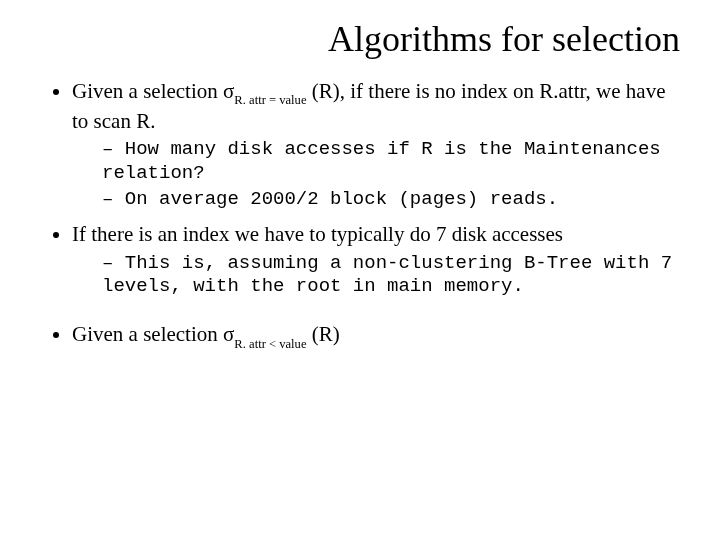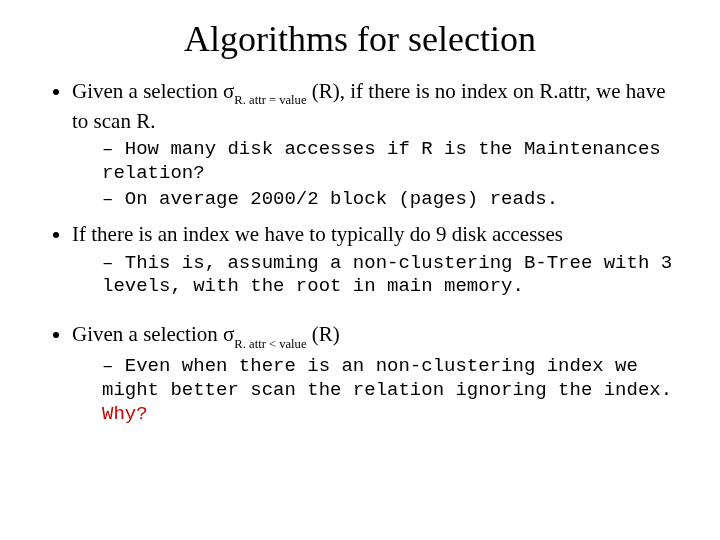--- a/index.html
+++ b/index.html
@@ -9,21 +9,21 @@
     height: 540px;
     background: #ffffff;
     font-family: "Times New Roman", Times, serif;
     color: #000000;
     box-sizing: border-box;
   }
   .slide {
     padding: 10px 40px 20px 40px;
   }
   .title {
-    text-align: center;
+    text-align: right;
     font-size: 36px;
     font-weight: normal;
     margin: 8px 0 18px 0;
   }
   ul.top {
     list-style: disc;
     padding-left: 32px;
     margin: 0;
     font-size: 21px;
     line-height: 1.25;
@@ -66,28 +66,27 @@
   <ul class="top">
     <li>
       <span>Given a selection </span><span class="sigma">σ</span><span class="subscr">R. attr = value</span><span> (R), if there is no index on R.attr, we have to scan R.</span>
       <ul class="sub">
         <li>How many disk accesses if R is the Maintenances relation?</li>
         <li>On average 2000/2 block (pages) reads.</li>
       </ul>
     </li>
 
     <li>
-      <span>If there is an index we have to typically do 9 disk accesses</span>
+      <span>If there is an index we have to typically do 7 disk accesses</span>
       <ul class="sub">
-        <li>This is, assuming a non-clustering B-Tree with 3 levels, with the root in main memory.</li>
+        <li>This is, assuming a non-clustering B-Tree with 7 levels, with the root in main memory.</li>
       </ul>
     </li>
 
     <div class="gap"></div>
 
     <li>
       <span>Given a selection </span><span class="sigma">σ</span><span class="subscr">R. attr &lt; value</span><span> (R)</span>
       <ul class="sub">
-        <li><span>Even when there is an non-clustering index we might better scan the relation ignoring the index. </span><span class="red">Why?</span></li>
       </ul>
     </li>
   </ul>
 </div>
 
 </body></html>

